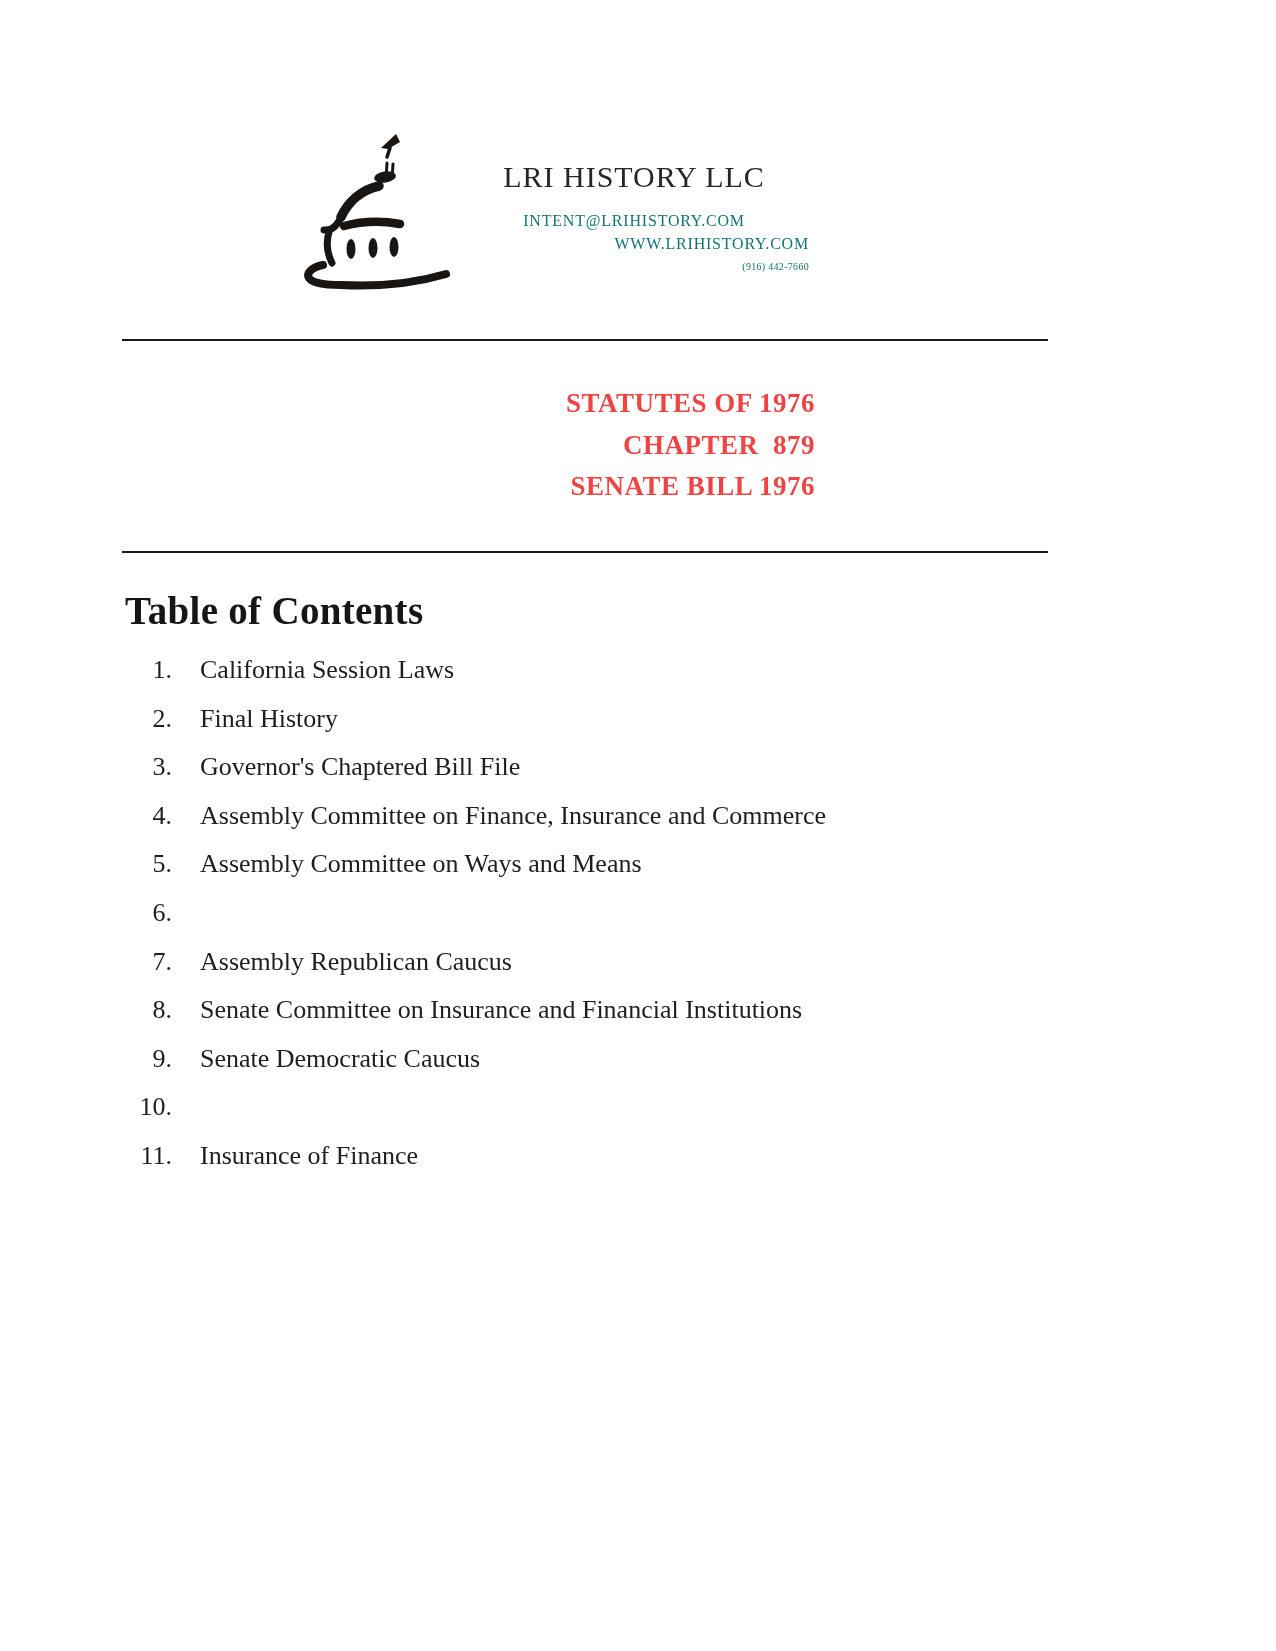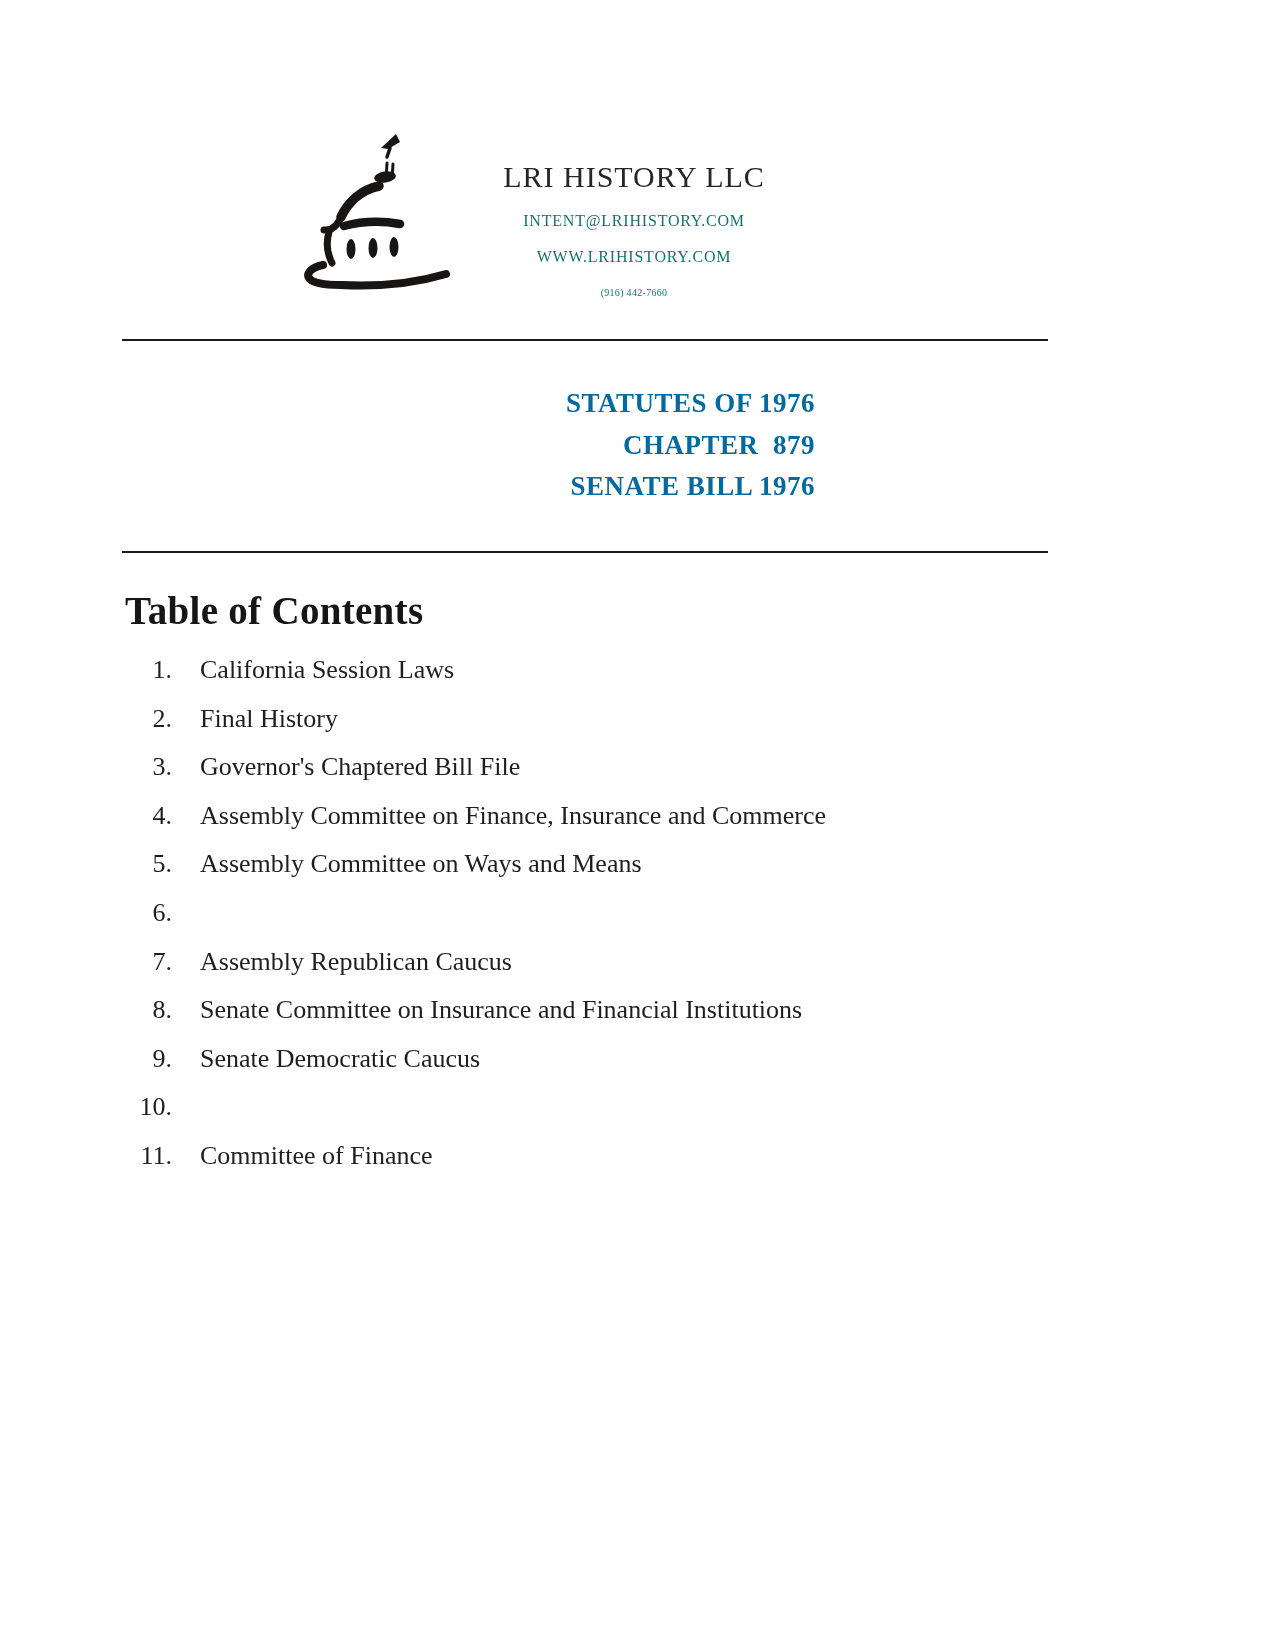--- a/index.html
+++ b/index.html
@@ -40,21 +40,21 @@
     white-space: nowrap;
   }
   .contact-line {
     font-size: 16px;
     line-height: 20px;
     letter-spacing: 0.8px;
     color: #0f766e;
     margin-top: 17px;
     white-space: nowrap;
   }
-  .contact-line + .contact-line { margin-top: 16px; }
+  .contact-line + .contact-line { margin-top: 3px; text-align: right; }
   .phone-line {
     font-size: 10px;
     letter-spacing: 0.3px;
   }
 
   
   .rule {
     position: absolute;
     left: 122px;
     width: 980px;
@@ -66,21 +66,21 @@
 
   
   .title-block {
     position: absolute;
     right: 233px;
     top: 383px;
     text-align: right;
     font-weight: bold;
     font-size: 27px;
     line-height: 41.5px;
-    color: #0369a1;
+    color: #ef4444;
     letter-spacing: 0.5px;
   }
   .title-block div { white-space: pre; }
 
   
   .toc-heading {
     position: absolute;
     left: 125px;
     top: 588px;
     font-weight: bold;
@@ -200,17 +200,17 @@
     </div>
     <div class="toc-row">
       <span class="toc-num">9.</span>
       <span class="toc-label">Senate Democratic Caucus</span>
     </div>
     <div class="toc-row">
       <span class="toc-num">10.</span>
     </div>
     <div class="toc-row">
       <span class="toc-num">11.</span>
-      <span class="toc-label">Committee of Finance</span>
+      <span class="toc-label">Insurance of Finance</span>
     </div>
   </div>
 
 </div>
 
 </body></html>

